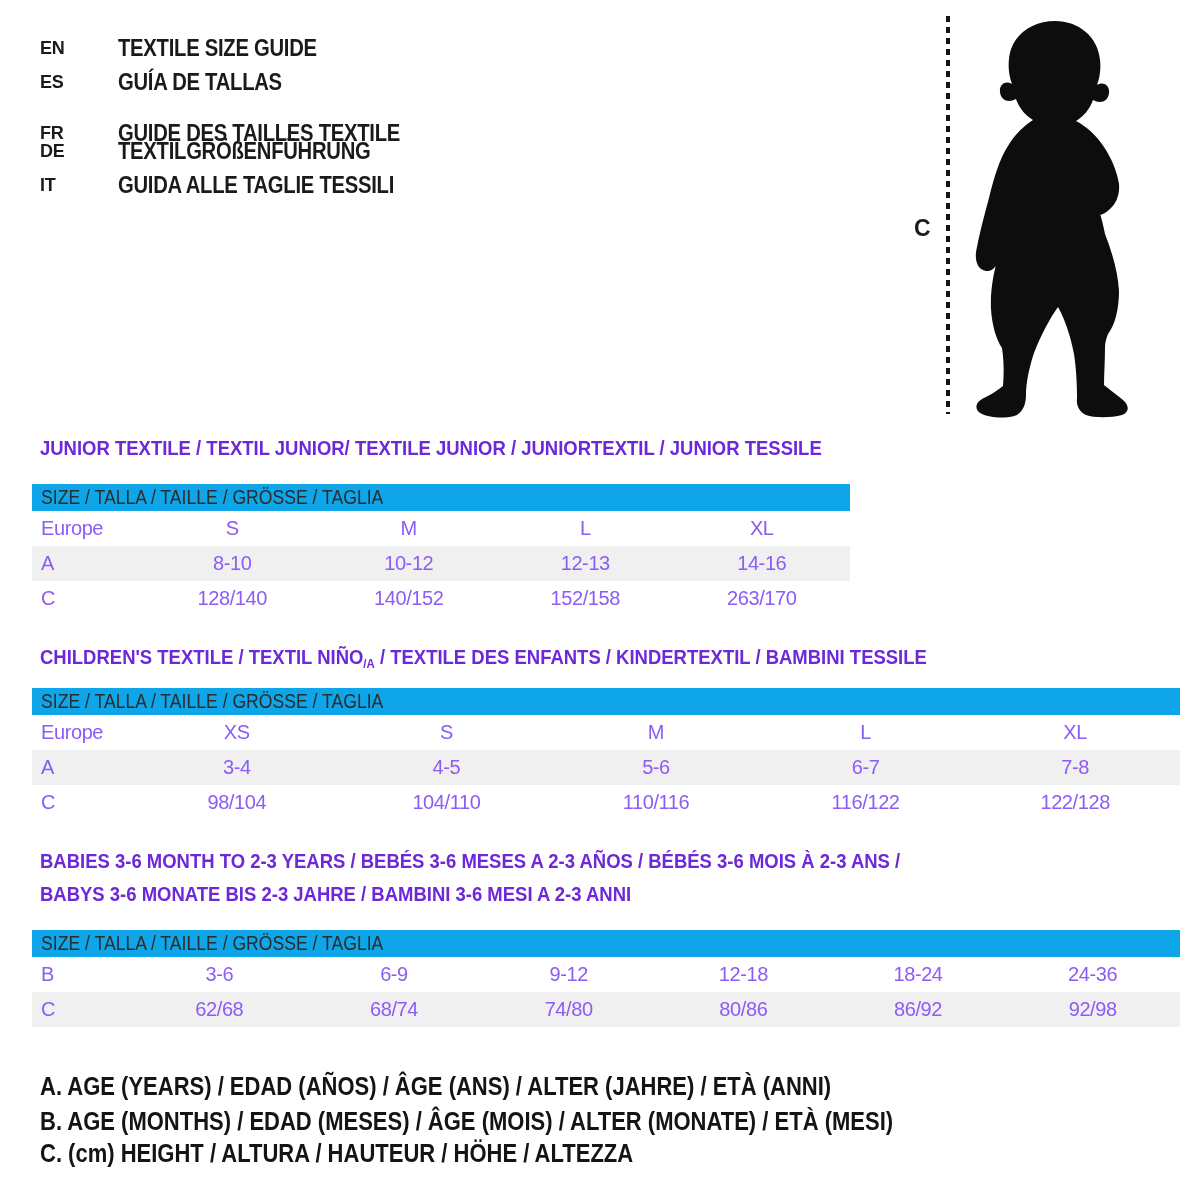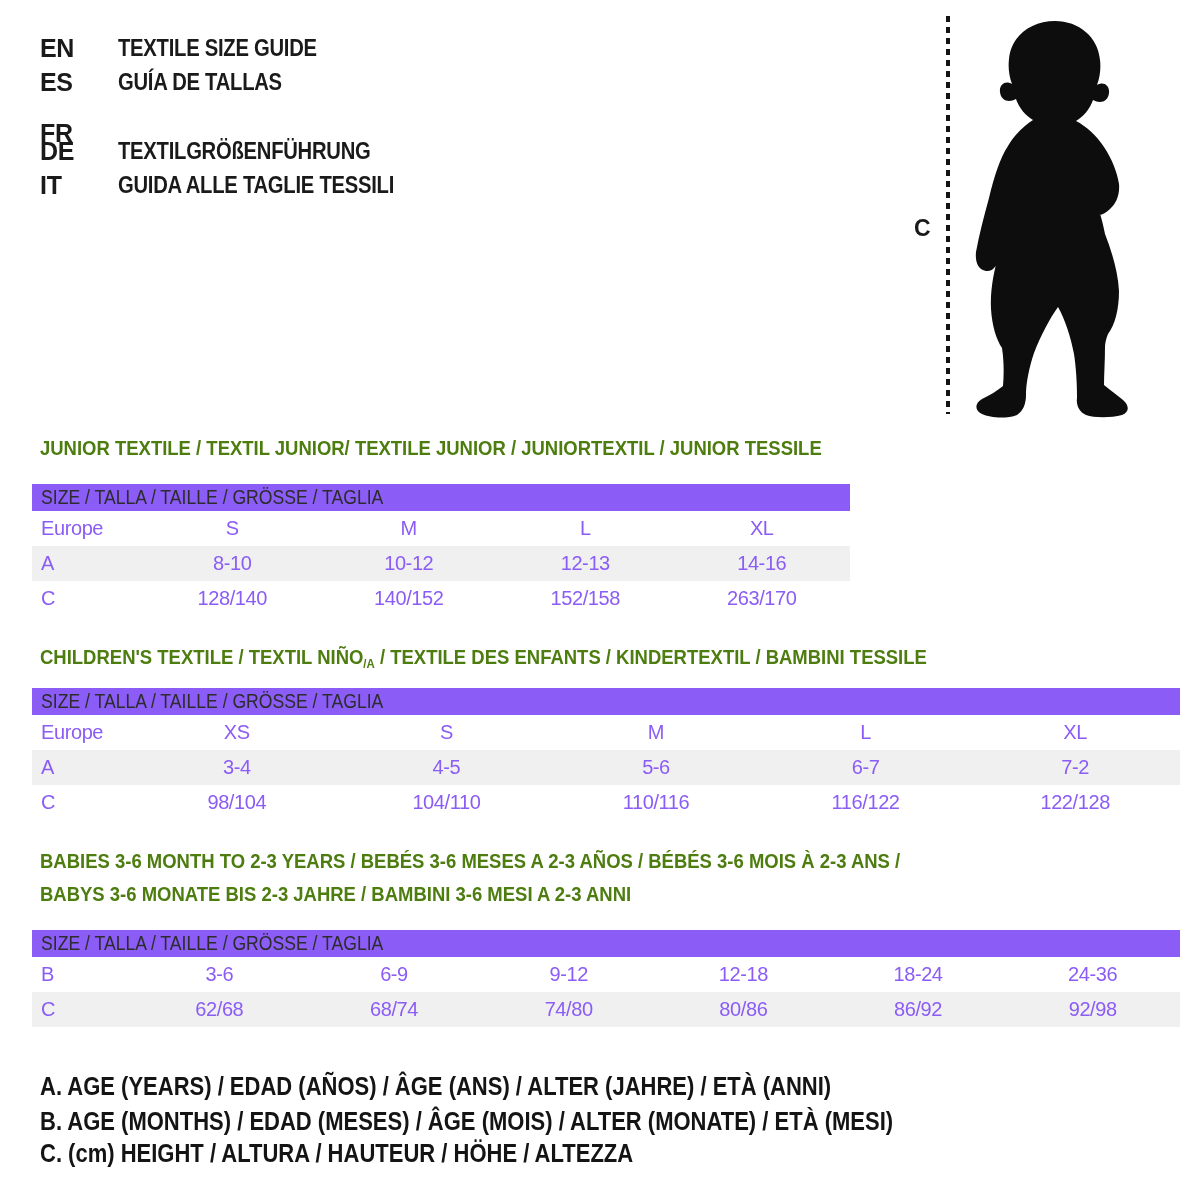--- a/index.html
+++ b/index.html
@@ -4,28 +4,28 @@
 <style>
   html,body{margin:0;padding:0;}
   body{
     width:1200px;height:1200px;position:relative;background:#ffffff;
     font-family:"Liberation Sans", sans-serif;color:#1a1a1a;overflow:hidden;
   }
   .abs{position:absolute;}
   .cond{transform:scaleX(0.88);transform-origin:left center;display:inline-block;white-space:nowrap;}
   
   .lang-row{position:absolute;left:40px;display:flex;height:30px;align-items:center;}
-  .lang-code{width:78px;font-weight:bold;font-size:25px;letter-spacing:-0.3px;}
+  .lang-code{width:78px;font-weight:bold;font-size:18px;letter-spacing:-0.3px;}
   .lang-title{font-weight:bold;font-size:23px;letter-spacing:-0.3px;text-align:right;}
   
-  .sec-title{position:absolute;left:40px;font-weight:bold;font-size:21px;color:#4d7c0f;}
+  .sec-title{position:absolute;left:40px;font-weight:bold;font-size:21px;color:#6d28d9;}
   .sub-a{font-size:13px;vertical-align:-4px;font-weight:bold;}
   
   .size-table{position:absolute;left:32px;}
-  .size-bar{background:#8b5cf6;height:27px;display:flex;align-items:center;padding-left:9px;box-sizing:border-box;}
+  .size-bar{background:#0ea5e9;height:27px;display:flex;align-items:center;padding-left:9px;box-sizing:border-box;}
   .size-bar span{font-size:20px;color:#2c2c2c;}
   .trow{display:flex;height:35px;align-items:center;font-size:20px;color:#8b5cf6;letter-spacing:-0.4px;}
   .trow.alt{background:#f0f0f0;}
   .tlabel{padding-left:9px;box-sizing:border-box;text-align:left;}
   .junior .tlabel{width:112px;}
   .std .tlabel{width:100px;}
   .tcell{flex:1;text-align:center;}
   
   .dash-line{position:absolute;left:946px;top:16px;width:4px;height:398px;
     background:repeating-linear-gradient(to bottom,#141414 0 6px,transparent 6px 11px);}
@@ -40,20 +40,21 @@
   <div class="lang-row" style="top:33px">
     <span class="lang-code">EN</span>
     <span class="lang-title"><span class="cond">TEXTILE SIZE GUIDE</span></span>
   </div>
   <div class="lang-row" style="top:67px">
     <span class="lang-code">ES</span>
     <span class="lang-title"><span class="cond">GUÍA DE TALLAS</span></span>
   </div>
   <div class="lang-row" style="top:118px">
     <span class="lang-code">FR</span>
+    <span class="lang-title"><span class="cond">GUIDE DES TAILLES TEXTILE</span></span>
   </div>
   <div class="lang-row" style="top:136px">
     <span class="lang-code">DE</span>
     <span class="lang-title"><span class="cond">TEXTILGRÖßENFÜHRUNG</span></span>
   </div>
   <div class="lang-row" style="top:170px">
     <span class="lang-code">IT</span>
     <span class="lang-title"><span class="cond">GUIDA ALLE TAGLIE TESSILI</span></span>
   </div>
 </div>
@@ -151,21 +152,21 @@
     <div class="tcell">M</div>
     <div class="tcell">L</div>
     <div class="tcell">XL</div>
   </div>
   <div class="trow alt">
     <div class="tlabel">A</div>
     <div class="tcell">3-4</div>
     <div class="tcell">4-5</div>
     <div class="tcell">5-6</div>
     <div class="tcell">6-7</div>
-    <div class="tcell">7-2</div>
+    <div class="tcell">7-8</div>
   </div>
   <div class="trow">
     <div class="tlabel">C</div>
     <div class="tcell">98/104</div>
     <div class="tcell">104/110</div>
     <div class="tcell">110/116</div>
     <div class="tcell">116/122</div>
     <div class="tcell">122/128</div>
   </div>
 </div>

